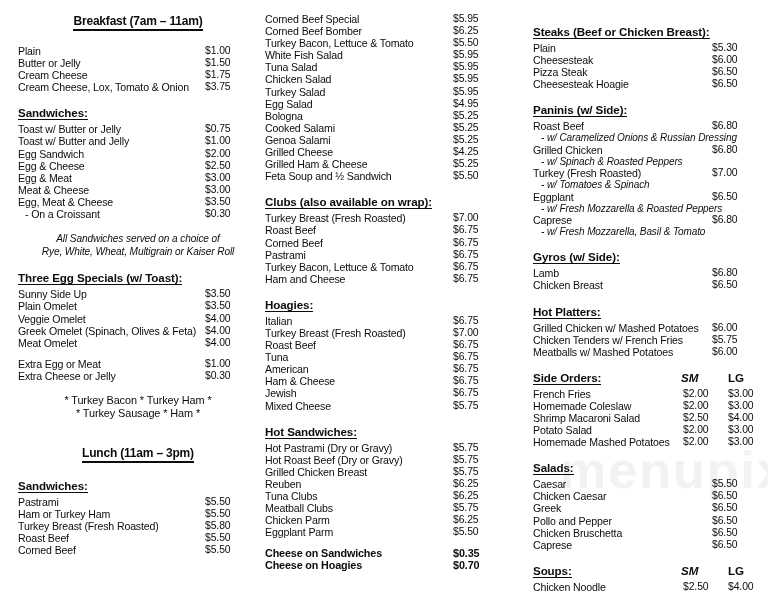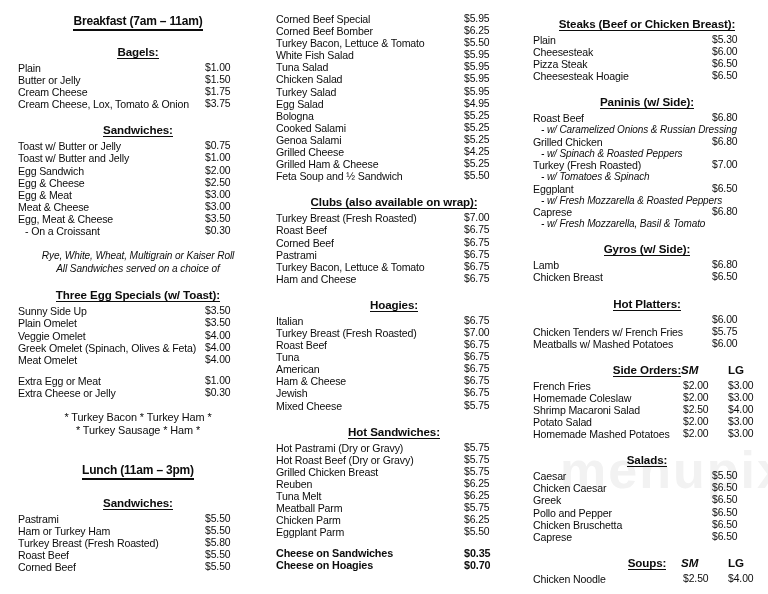--- a/index.html
+++ b/index.html
@@ -20,21 +20,21 @@
     letter-spacing:2px;
     color:#f2f2f2;
     font-weight:700;
     pointer-events:none;
     user-select:none;
     z-index:0;
   }
 
   .col{position:absolute;top:0;}
   .col1{left:18px;width:240px;}
-  .col2{left:276px;width:236px;}
+  .col2{left:265px;width:236px;}
   .col3{left:533px;width:228px;}
 
   .pad1{padding-top:14px;}
   .pad2{padding-top:13px;}
   .pad3{padding-top:13px;}
 
   
   .banner{
     text-align:center;
     font-weight:700;
@@ -47,23 +47,22 @@
     padding-bottom:1px;
     display:inline-block;
   }
   .banner.lunch{margin-top:26px;margin-bottom:16px;}
 
   
   .grp{
     font-weight:700;
     font-size:11.6px;
     letter-spacing:-0.1px;
-    margin:4px 0 3px 0;
+    margin:12px 0 3px 0;
     position:relative;
-    text-align:center;
   }
   .grp .gtxt{
     border-bottom:1.6px solid #0c0c0c;
     padding-bottom:0px;
     display:inline-block;
   }
   .grp .smlg{
     position:absolute;
     font-weight:700;
     border-bottom:none;
@@ -135,23 +134,20 @@
 <div class="page">
 
   <div class="watermark">menupix</div>
 
   <div class="col col1 pad1">
 
     <div class="banner">
       <span>Breakfast (7am – 11am)</span>
     </div>
 
-    <div class="grp">
-      <span class="gtxt">Bagels:</span>
-    </div>
     <div class="rows">
       <div class="row"><span class="nm">Plain</span><span class="pr">$1.00</span></div>
       <div class="row"><span class="nm">Butter or Jelly</span><span class="pr">$1.50</span></div>
       <div class="row"><span class="nm">Cream Cheese</span><span class="pr">$1.75</span></div>
       <div class="row"><span class="nm">Cream Cheese, Lox, Tomato &amp; Onion</span><span class="pr">$3.75</span></div>
     </div>
 
     <div class="grp">
       <span class="gtxt">Sandwiches:</span>
     </div>
@@ -160,22 +156,22 @@
       <div class="row"><span class="nm">Toast w/ Butter and Jelly</span><span class="pr">$1.00</span></div>
       <div class="row"><span class="nm">Egg Sandwich</span><span class="pr">$2.00</span></div>
       <div class="row"><span class="nm">Egg &amp; Cheese</span><span class="pr">$2.50</span></div>
       <div class="row"><span class="nm">Egg &amp; Meat</span><span class="pr">$3.00</span></div>
       <div class="row"><span class="nm">Meat &amp; Cheese</span><span class="pr">$3.00</span></div>
       <div class="row"><span class="nm">Egg, Meat &amp; Cheese</span><span class="pr">$3.50</span></div>
       <div class="row"><span class="nm indent">- On a Croissant</span><span class="pr">$0.30</span></div>
     </div>
 
     <div class="note">
+      <div>All Sandwiches served on a choice of</div>
       <div>Rye, White, Wheat, Multigrain or Kaiser Roll</div>
-      <div>All Sandwiches served on a choice of</div>
     </div>
 
     <div class="grp">
       <span class="gtxt">Three Egg Specials (w/ Toast):</span>
     </div>
     <div class="rows" style="margin-bottom:12px">
       <div class="row"><span class="nm">Sunny Side Up</span><span class="pr">$3.50</span></div>
       <div class="row"><span class="nm">Plain Omelet</span><span class="pr">$3.50</span></div>
       <div class="row"><span class="nm">Veggie Omelet</span><span class="pr">$4.00</span></div>
       <div class="row"><span class="nm">Greek Omelet (Spinach, Olives &amp; Feta)</span><span class="pr">$4.00</span></div>
@@ -253,22 +249,22 @@
     </div>
 
     <div class="grp">
       <span class="gtxt">Hot Sandwiches:</span>
     </div>
     <div class="rows" style="margin-bottom:0">
       <div class="row"><span class="nm">Hot Pastrami (Dry or Gravy)</span><span class="pr">$5.75</span></div>
       <div class="row"><span class="nm">Hot Roast Beef (Dry or Gravy)</span><span class="pr">$5.75</span></div>
       <div class="row"><span class="nm">Grilled Chicken Breast</span><span class="pr">$5.75</span></div>
       <div class="row"><span class="nm">Reuben</span><span class="pr">$6.25</span></div>
-      <div class="row"><span class="nm">Tuna Melt</span><span class="pr">$6.25</span></div>
-      <div class="row"><span class="nm">Meatball Parm</span><span class="pr">$5.75</span></div>
+      <div class="row"><span class="nm">Tuna Clubs</span><span class="pr">$6.25</span></div>
+      <div class="row"><span class="nm">Meatball Clubs</span><span class="pr">$5.75</span></div>
       <div class="row"><span class="nm">Chicken Parm</span><span class="pr">$6.25</span></div>
       <div class="row"><span class="nm">Eggplant Parm</span><span class="pr">$5.50</span></div>
       <div class="gap"></div>
       <div class="row bold"><span class="nm">Cheese on Sandwiches</span><span class="pr">$0.35</span></div>
       <div class="row bold"><span class="nm">Cheese on Hoagies</span><span class="pr">$0.70</span></div>
     </div>
 
   </div>
 
   <div class="col col3 pad3">
@@ -304,21 +300,21 @@
     </div>
     <div class="rows">
       <div class="row"><span class="nm">Lamb</span><span class="pr">$6.80</span></div>
       <div class="row"><span class="nm">Chicken Breast</span><span class="pr">$6.50</span></div>
     </div>
 
     <div class="grp">
       <span class="gtxt">Hot Platters:</span>
     </div>
     <div class="rows">
-      <div class="row"><span class="pr">$6.00</span></div>
+      <div class="row"><span class="nm">Grilled Chicken w/ Mashed Potatoes</span><span class="pr">$6.00</span></div>
       <div class="row"><span class="nm">Chicken Tenders w/ French Fries</span><span class="pr">$5.75</span></div>
       <div class="row"><span class="nm">Meatballs w/ Mashed Potatoes</span><span class="pr">$6.00</span></div>
     </div>
 
     <div class="grp">
       <span class="gtxt">Side Orders:</span>
       <span class="smlg sm">SM</span>
       <span class="smlg lg">LG</span>
     </div>
     <div class="rows">

